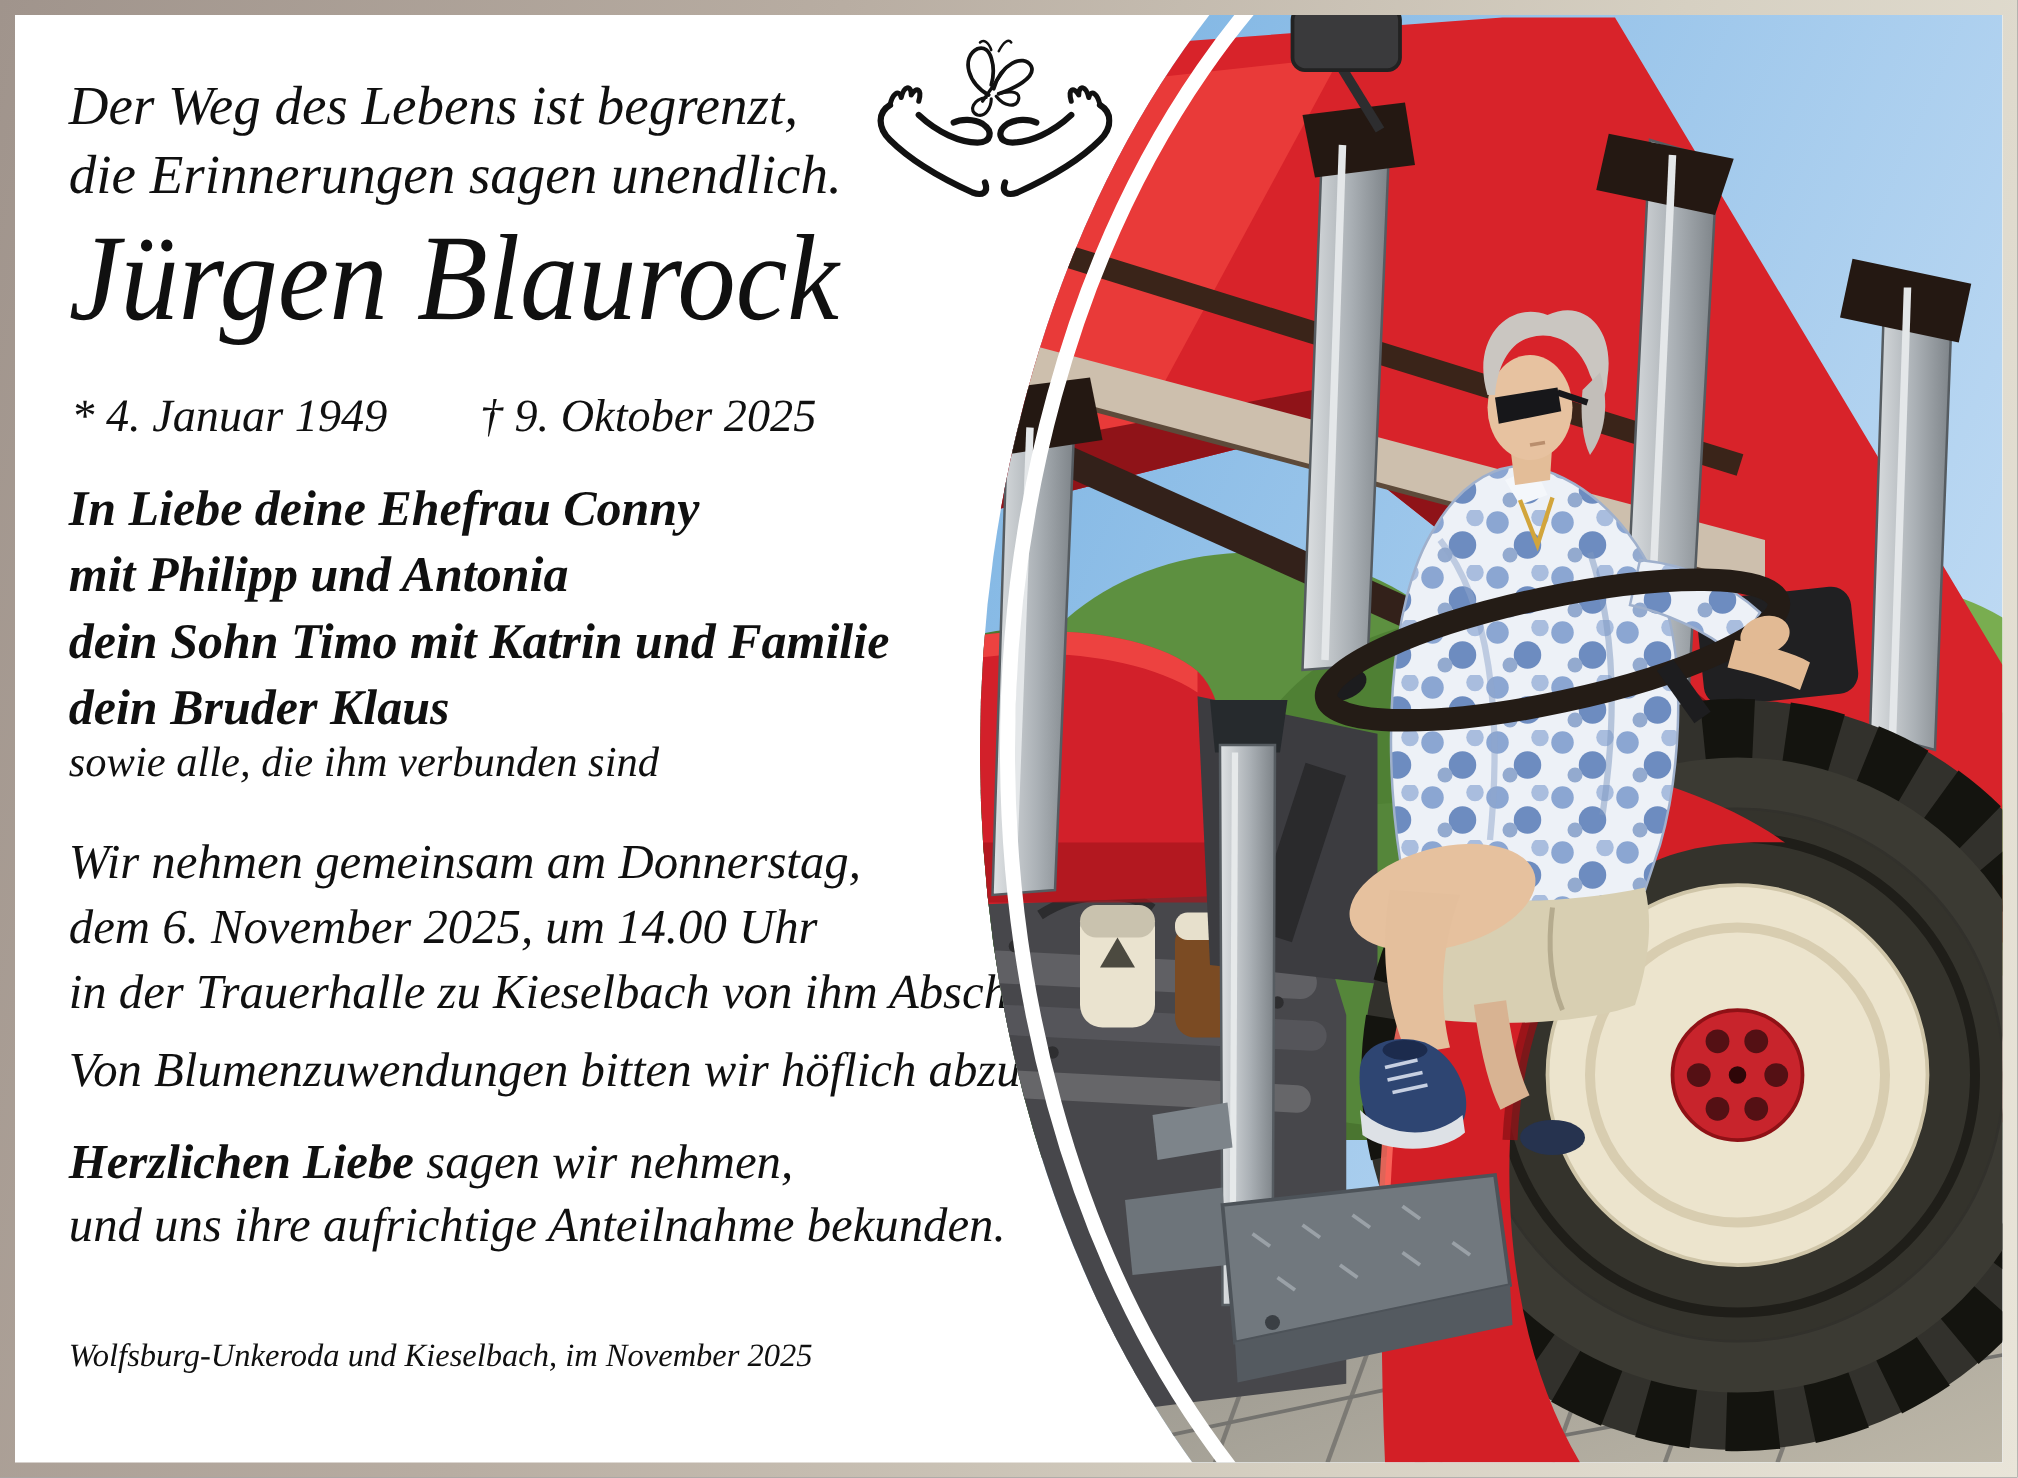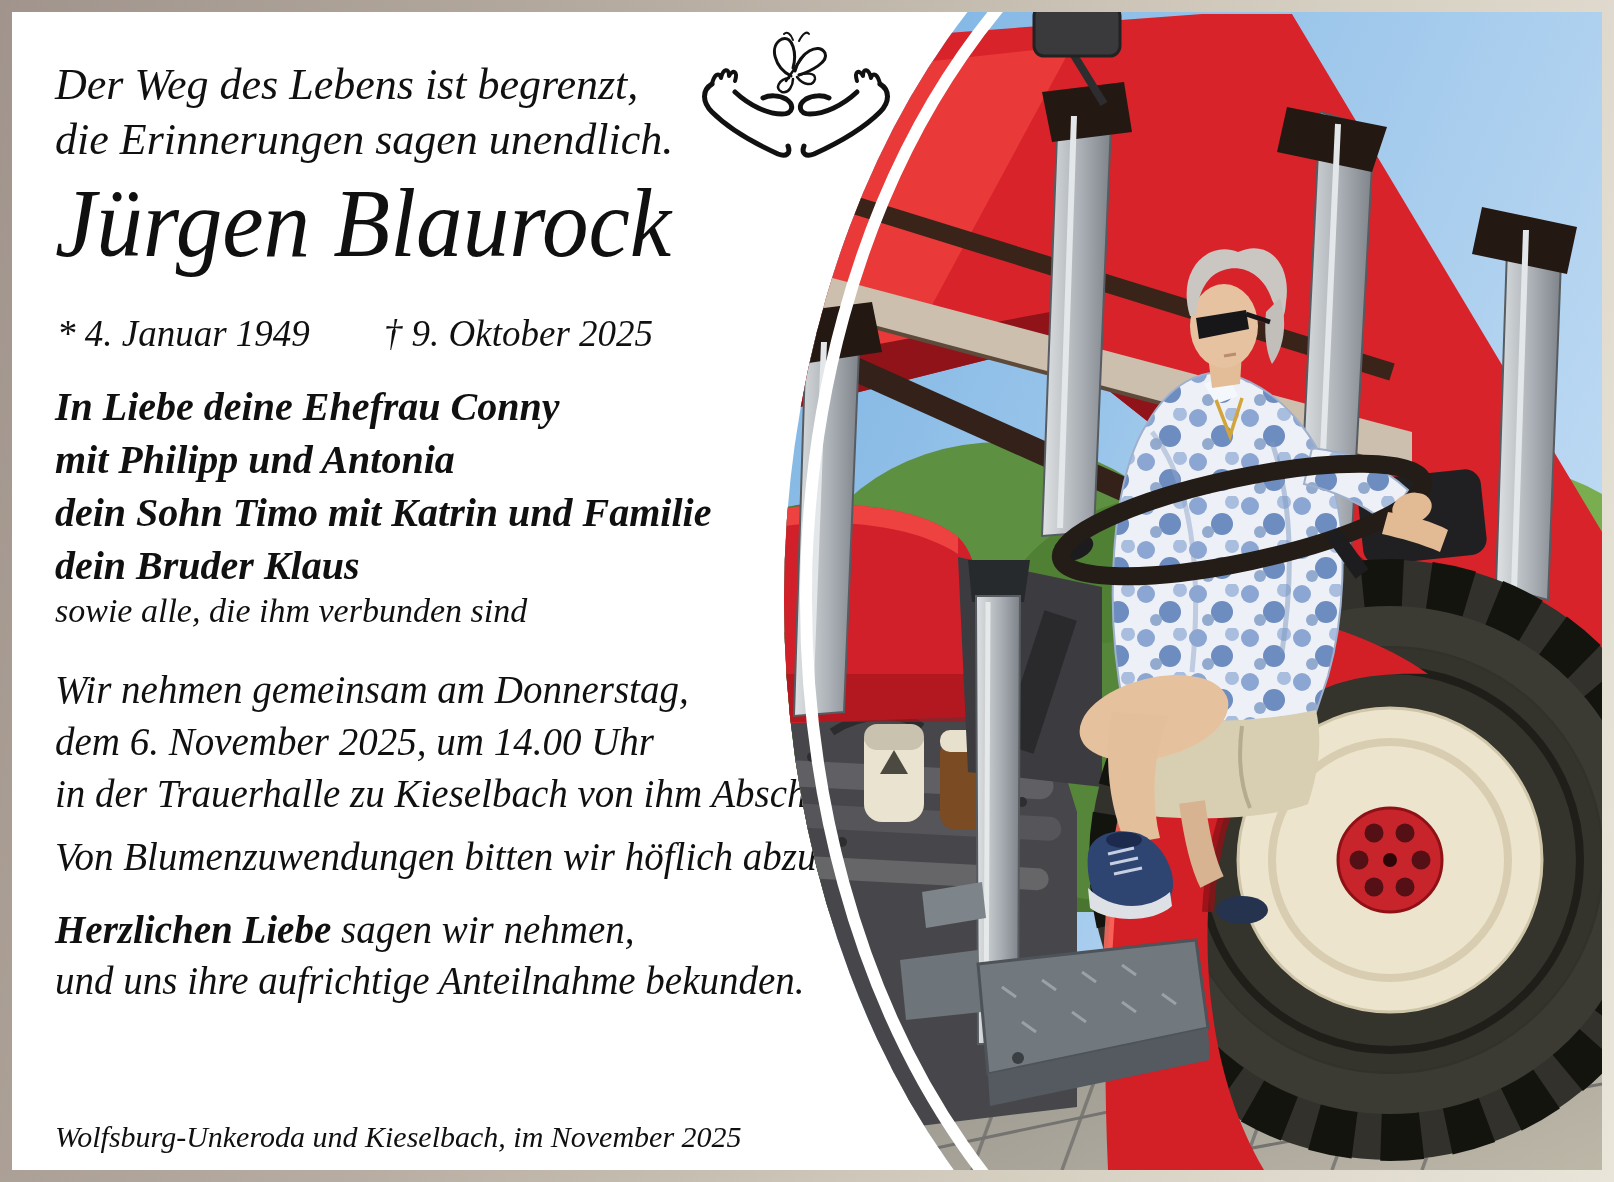--- a/index.html
+++ b/index.html
@@ -10,21 +10,21 @@
   .txt{position:absolute;font-style:italic;color:#101010;white-space:nowrap;}
   .epitaph{left:43px;top:25px;font-size:44px;line-height:55px;margin-top:20px;}
   .name{left:43px;top:156px;font-size:98px;line-height:110px;transform:scaleX(.95);transform-origin:left top;}
   .dates{left:45px;top:300px;font-size:37px;display:flex;gap:74px;}
   .family{left:43px;top:368px;font-size:40px;line-height:53px;font-weight:bold;}
   .sowie{left:43px;top:580px;font-size:34px;}
   .service{left:43px;top:652px;font-size:39px;line-height:52px;font-family:Liberation Serif, serif;}
   .flowers{left:43px;top:822px;font-size:39px;}
   .thanks{left:43px;top:892px;font-size:39px;line-height:51px;}
   .thanks b{font-weight:bold;}
-  .closing{left:43px;top:1108px;font-size:30px;}
+  .closing{left:43px;top:1058px;font-size:26px;}
   .icon-wrap{position:absolute;left:678px;top:14px;width:200px;height:150px;}
   .photo-wrap{position:absolute;left:760px;top:0;width:830px;height:1158px;}
 </style>
 </head>
 <body>
 
 <div class="canvas">
   <div class="inner">
 
     <div class="txt epitaph">

